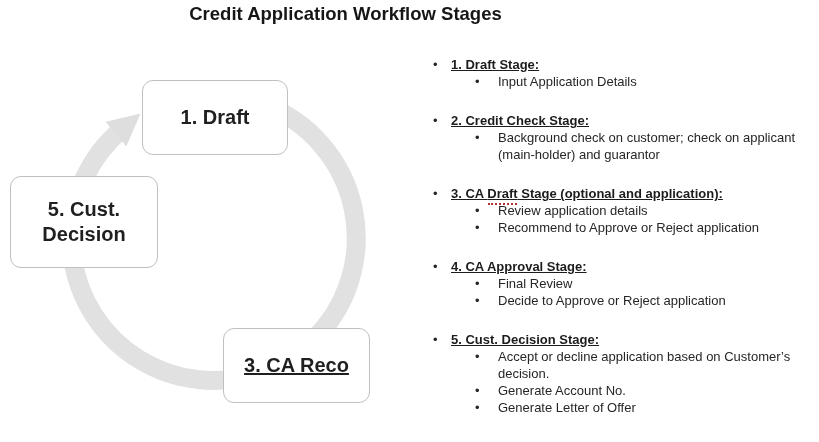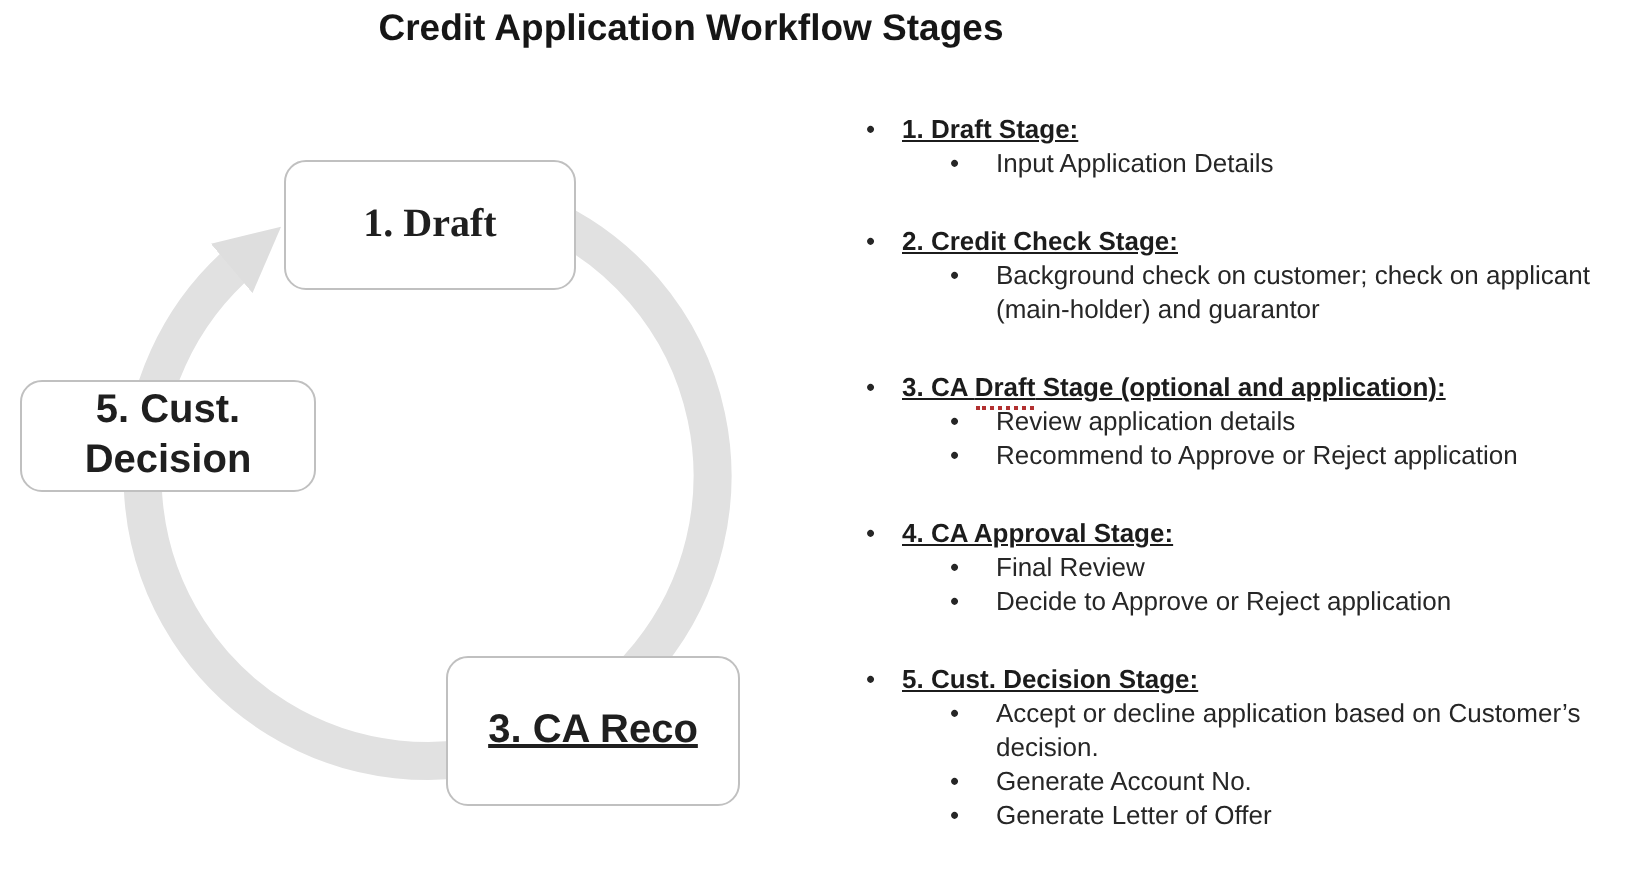--- a/index.html
+++ b/index.html
@@ -35,23 +35,23 @@
     align-items: center;
     justify-content: center;
     text-align: center;
     font-size: 20px;
     font-weight: bold;
     line-height: 25px;
     color: #1f1f1f;
     white-space: pre-line;
     box-sizing: border-box;
   }
-  .node-draft    { left: 142px; top: 80px;  width: 146px; height: 65px; font-family: Liberation Serif, serif; }
+  .node-draft    { left: 142px; top: 80px;  width: 146px; height: 75px; }
   .node-credit   { left: 272px; top: 176px; width: 148px; height: 72px; }
-  .node-cust     { left: 10px;  top: 190px; width: 148px; height: 56px; }
+  .node-cust     { left: 10px;  top: 176px; width: 148px; height: 92px; }
   .node-approval { left: 60px;  top: 328px; width: 149px; height: 75px; }
   .node-reco     { left: 223px; top: 328px; width: 147px; height: 75px; text-decoration: underline; }
 
   
   .stages-panel {
     position: absolute;
     left: 425px; top: 56px;
     width: 397px;
     font-size: 13px;
     line-height: 17px;

